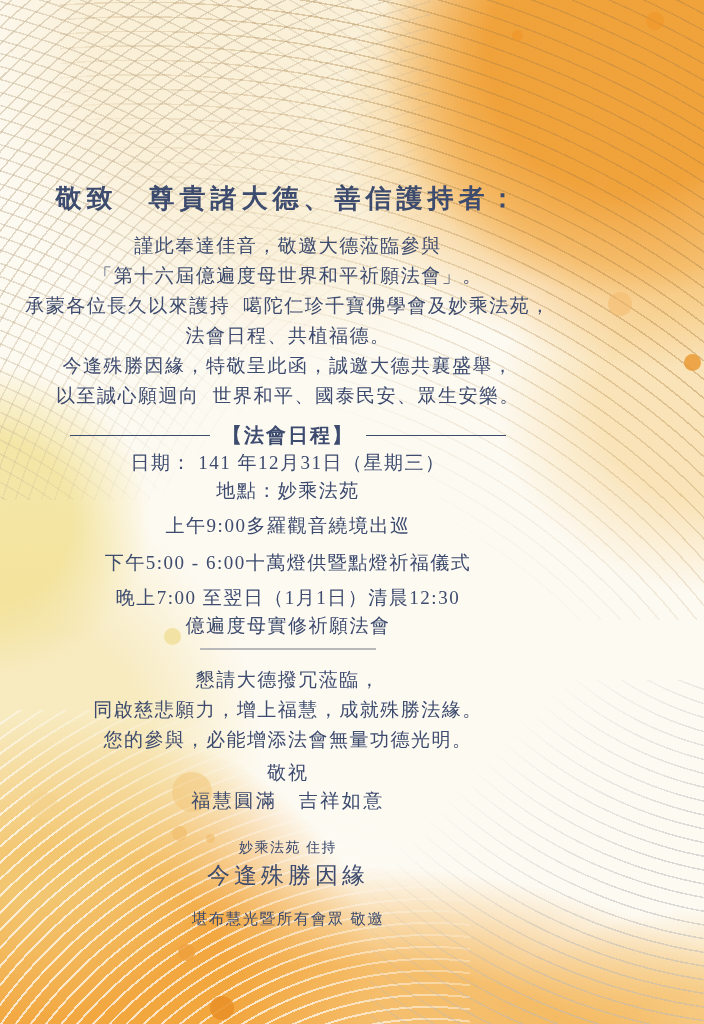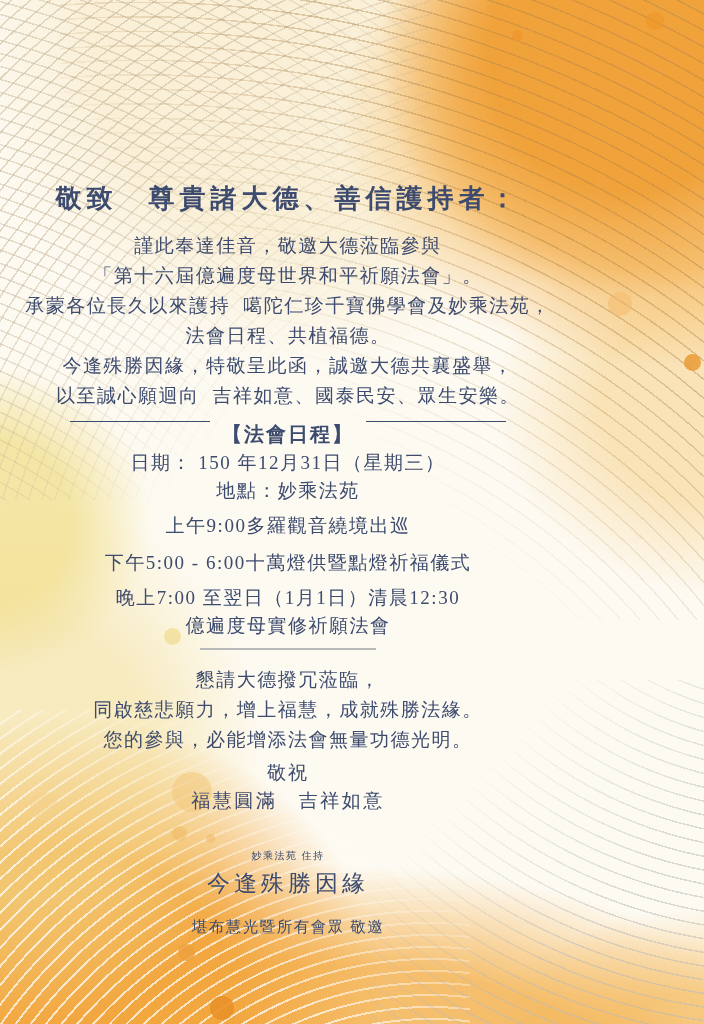--- a/index.html
+++ b/index.html
@@ -68,35 +68,35 @@
   .content{
     position:absolute;left:0;top:183px;width:576px;
     text-align:center;color:#3d4b6e;
   }
   .salutation{
     font-size:26px;line-height:32px;letter-spacing:5px;font-weight:bold;
   }
   .intro{margin-top:17px;font-size:19px;line-height:30px;letter-spacing:1.5px;font-family:Liberation Mono, monospace;}
   .sched-head{
     margin-top:9px;height:28px;
-    display:flex;align-items:flex-start;justify-content:center;gap:12px;
+    display:flex;align-items:center;justify-content:center;gap:12px;
     font-size:20px;letter-spacing:2px;font-weight:bold;
   }
   .sched-head .rule{width:140px;border-top:1.5px solid #3d4b6e;}
   .line19{font-size:19px;line-height:28px;letter-spacing:1.5px;}
   .ev1{margin-top:7px;}
   .ev2{margin-top:9px;}
   .ev3{margin-top:7px;}
   .gray-divider{
     width:176px;margin:8px auto 0 auto;border-top:2px solid #b9b9b9;
   }
   .closing{margin-top:15px;font-size:19px;line-height:30px;letter-spacing:1.5px;}
   .bless-salute{margin-top:4px;font-size:19px;line-height:28px;letter-spacing:2px;}
   .bless-wish{font-size:19px;line-height:28px;letter-spacing:2.5px;}
-  .sig-role{margin-top:29px;font-size:10px;line-height:24px;letter-spacing:1.5px;}
+  .sig-role{margin-top:21px;font-size:14px;line-height:24px;letter-spacing:1.5px;}
   .sig-name{font-size:23px;line-height:32px;letter-spacing:4px;}
   .sig-cosign{margin-top:15px;font-size:15.5px;line-height:24px;letter-spacing:1.5px;}
 </style>
 </head>
 <body>
 
 <div id="page">
 
   <div class="arcs arcs-tl-a"></div>
   <div class="arcs arcs-tl-b"></div>
@@ -120,30 +120,30 @@
   <div class="content">
 
     <div class="salutation">敬致　尊貴諸大德、善信護持者：</div>
 
     <div class="intro">
       <div>謹此奉達佳音，敬邀大德蒞臨參與</div>
       <div>「第十六屆億遍度母世界和平祈願法會」。</div>
       <div>承蒙各位長久以來護持 噶陀仁珍千寶佛學會及妙乘法苑，</div>
       <div>法會日程、共植福德。</div>
       <div>今逢殊勝因緣，特敬呈此函，誠邀大德共襄盛舉，</div>
-      <div>以至誠心願迴向 吉祥如意、國泰民安、眾生安樂。</div>
+      <div>以至誠心願迴向 世界和平、國泰民安、眾生安樂。</div>
     </div>
 
     <div class="sched-head">
       <span class="rule"></span>
       <span>【法會日程】</span>
       <span class="rule"></span>
     </div>
 
-    <div class="line19">日期： 150 年12月31日（星期三）</div>
+    <div class="line19">日期： 141 年12月31日（星期三）</div>
     <div class="line19">地點：妙乘法苑</div>
 
     <div class="line19 ev1">上午9:00多羅觀音繞境出巡</div>
     <div class="line19 ev2">下午5:00 - 6:00十萬燈供暨點燈祈福儀式</div>
     <div class="line19 ev3">晚上7:00 至翌日（1月1日）清晨12:30</div>
     <div class="line19">億遍度母實修祈願法會</div>
 
     <div class="gray-divider"></div>
 
     <div class="closing">

